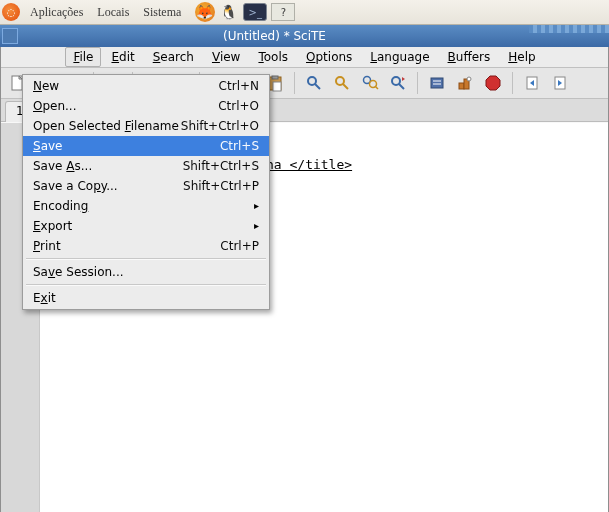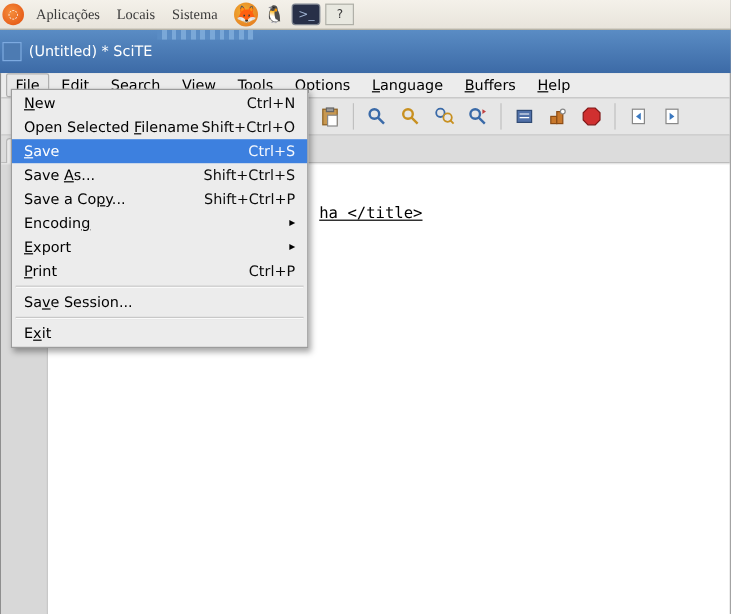--- a/index.html
+++ b/index.html
@@ -54,27 +54,28 @@
     justify-content: center;
     font-size: 14px;
   }
   .ticon.ff { background: radial-gradient(circle at 40% 40%, #f2b233, #e2711d); border-radius:50%; color:#1b3d7a; }
   .ticon.bird { color:#1080c0;}
   .ticon.term { background:#283048; color:#9fb3d1; border-radius:3px; font-size:10px; width:22px; height:16px; border:1px solid #7c838f;}
   .ticon.help { background:#e8e8e0; border:1px solid #b0b0a8; color:#3a3a3a; width:22px; height:16px; font-size:10px; }
 
   
   .titlebar {
-    height: 36px;
+    height: 22px;
     display: flex;
     align-items: center;
     background: linear-gradient(to bottom, #5a8cc4, #3c6aa6);
     color: #ffffff;
     font-size: 12px;
     padding-left: 2px;
+    justify-content: space-between;
   }
   .titlebar .win-icon {
     width: 14px;
     height: 14px;
     background: #4d7bb2;
     border: 1px solid #7daae0;
     margin-right: 6px;
   }
   .titlebar .tail {
     width: 80px;
@@ -98,20 +99,21 @@
   
   .menubar {
     display: flex;
     align-items: center;
     height: 20px;
     background: #ececec;
     border-bottom: 1px solid #c0c0c0;
     padding: 0 4px;
     gap: 2px;
     position: relative;
+    justify-content: center;
   }
   .menubar-item {
     padding: 1px 7px;
     color: #000;
     border: 1px solid transparent;
     border-radius: 2px;
     line-height: 16px;
   }
   .menubar-item.open {
     background: #e8e8e8;
@@ -182,21 +184,21 @@
     background: #ffffff;
     padding: 4px 6px;
     font-family: "DejaVu Sans Mono", "Courier New", monospace;
     font-size: 13px;
     white-space: pre;
   }
 
   
   .dropdown {
     position: absolute;
-    left: 9px;
+    left: 22px;
     top: 74px; 
     width: 246px;
     background: #ececec;
     border: 1px solid #9c9c9c;
     box-shadow: 2px 3px 5px rgba(0,0,0,.35);
     padding: 1px 0;
     z-index: 50;
   }
   .dd-item {
     display: flex;
@@ -401,20 +403,24 @@
   </div>
 
 </div>
 
 <div class="dropdown" id="filemenu">
     <div class="dd-item">
       <span><span><span class="mn">N</span>ew</span></span>
       <span class="sc">Ctrl+N</span>
     </div>
     <div class="dd-item">
+      <span><span><span class="mn">O</span>pen...</span></span>
+      <span class="sc">Ctrl+O</span>
+    </div>
+    <div class="dd-item">
       <span><span>Open Selected <span class="mn">F</span>ilename</span></span>
       <span class="sc">Shift+Ctrl+O</span>
     </div>
     <div class="dd-item sel">
       <span><span><span class="mn">S</span>ave</span></span>
       <span class="sc">Ctrl+S</span>
     </div>
     <div class="dd-item">
       <span><span>Save <span class="mn">A</span>s...</span></span>
       <span class="sc">Shift+Ctrl+S</span>

